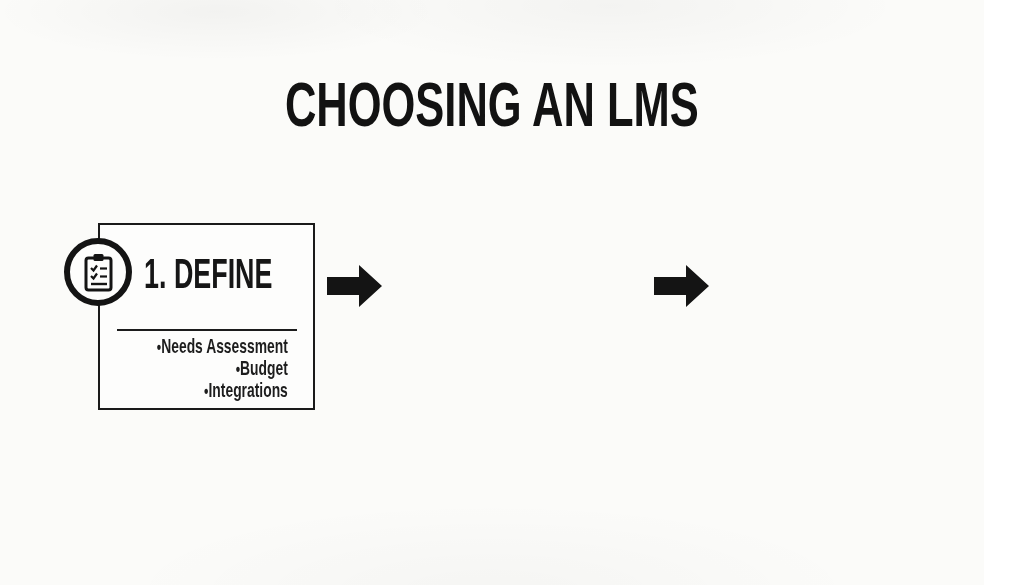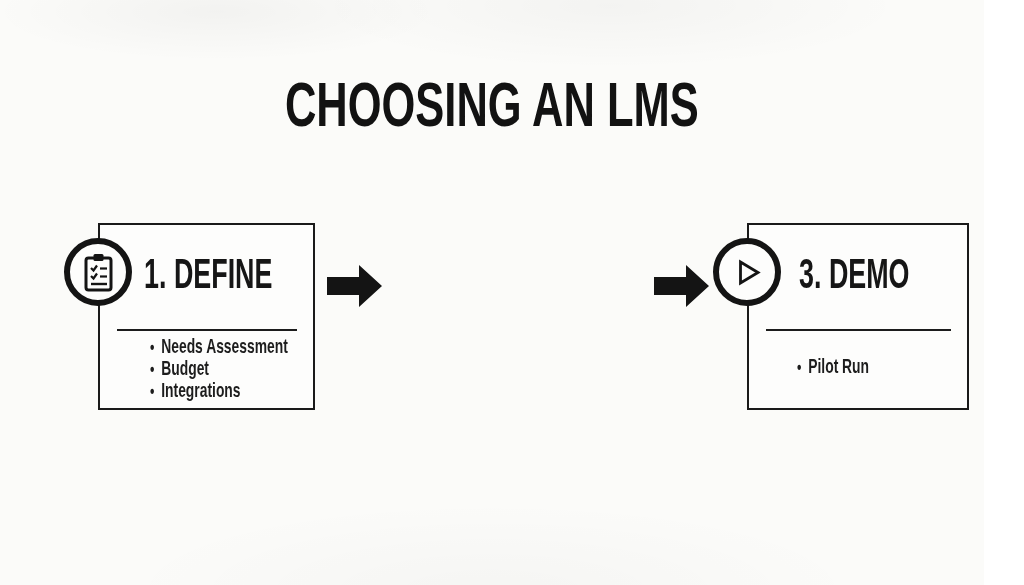--- a/index.html
+++ b/index.html
@@ -25,20 +25,21 @@
   .page-title .cond{
     display:inline-block;
     transform:scaleX(0.69);
     transform-origin:50% 50%;
   }
   .step-box{
     position:absolute;top:223px;height:187px;
     border:2px solid #1a1a1a;
     background:#fdfdfc;
     box-sizing:border-box;
+    text-align:right;
   }
   .step-1{left:98px;width:217px;}
   .step-2{left:423px;width:217px;}
   .step-3{left:747px;width:222px;}
   .badge{
     position:absolute;left:-36px;top:13px;
     width:68px;height:68px;box-sizing:border-box;
     border:6px solid #141414;border-radius:50%;
     background:#fdfdfc;
     display:flex;align-items:center;justify-content:center;
@@ -111,28 +112,14 @@
 
   <svg class="arrow arrow-1" viewBox="0 0 56 44">
     <polygon points="0,13 32,13 32,1 55,22 32,43 32,31 0,31" fill="#141414"></polygon>
   </svg>
 
 
   <svg class="arrow arrow-2" viewBox="0 0 56 44">
     <polygon points="0,13 32,13 32,1 55,22 32,43 32,31 0,31" fill="#141414"></polygon>
   </svg>
 
-  <section class="step-box step-3">
-    <div class="badge">
-      <svg class="icon-svg" width="37" height="37" viewBox="0 0 37 37">
-        <polygon points="11.5,8 29,18.5 11.5,29" fill="#fdfdfc" stroke="#141414" stroke-width="2.8" stroke-linejoin="miter"></polygon>
-      </svg>
-    </div>
-    <h2 class="step-title">
-      <span>3. DEMO</span>
-    </h2>
-    <div class="divider"></div>
-    <ul class="items">
-      <li>Pilot Run</li>
-    </ul>
-  </section>
 
 </div>
 
 </body></html>

